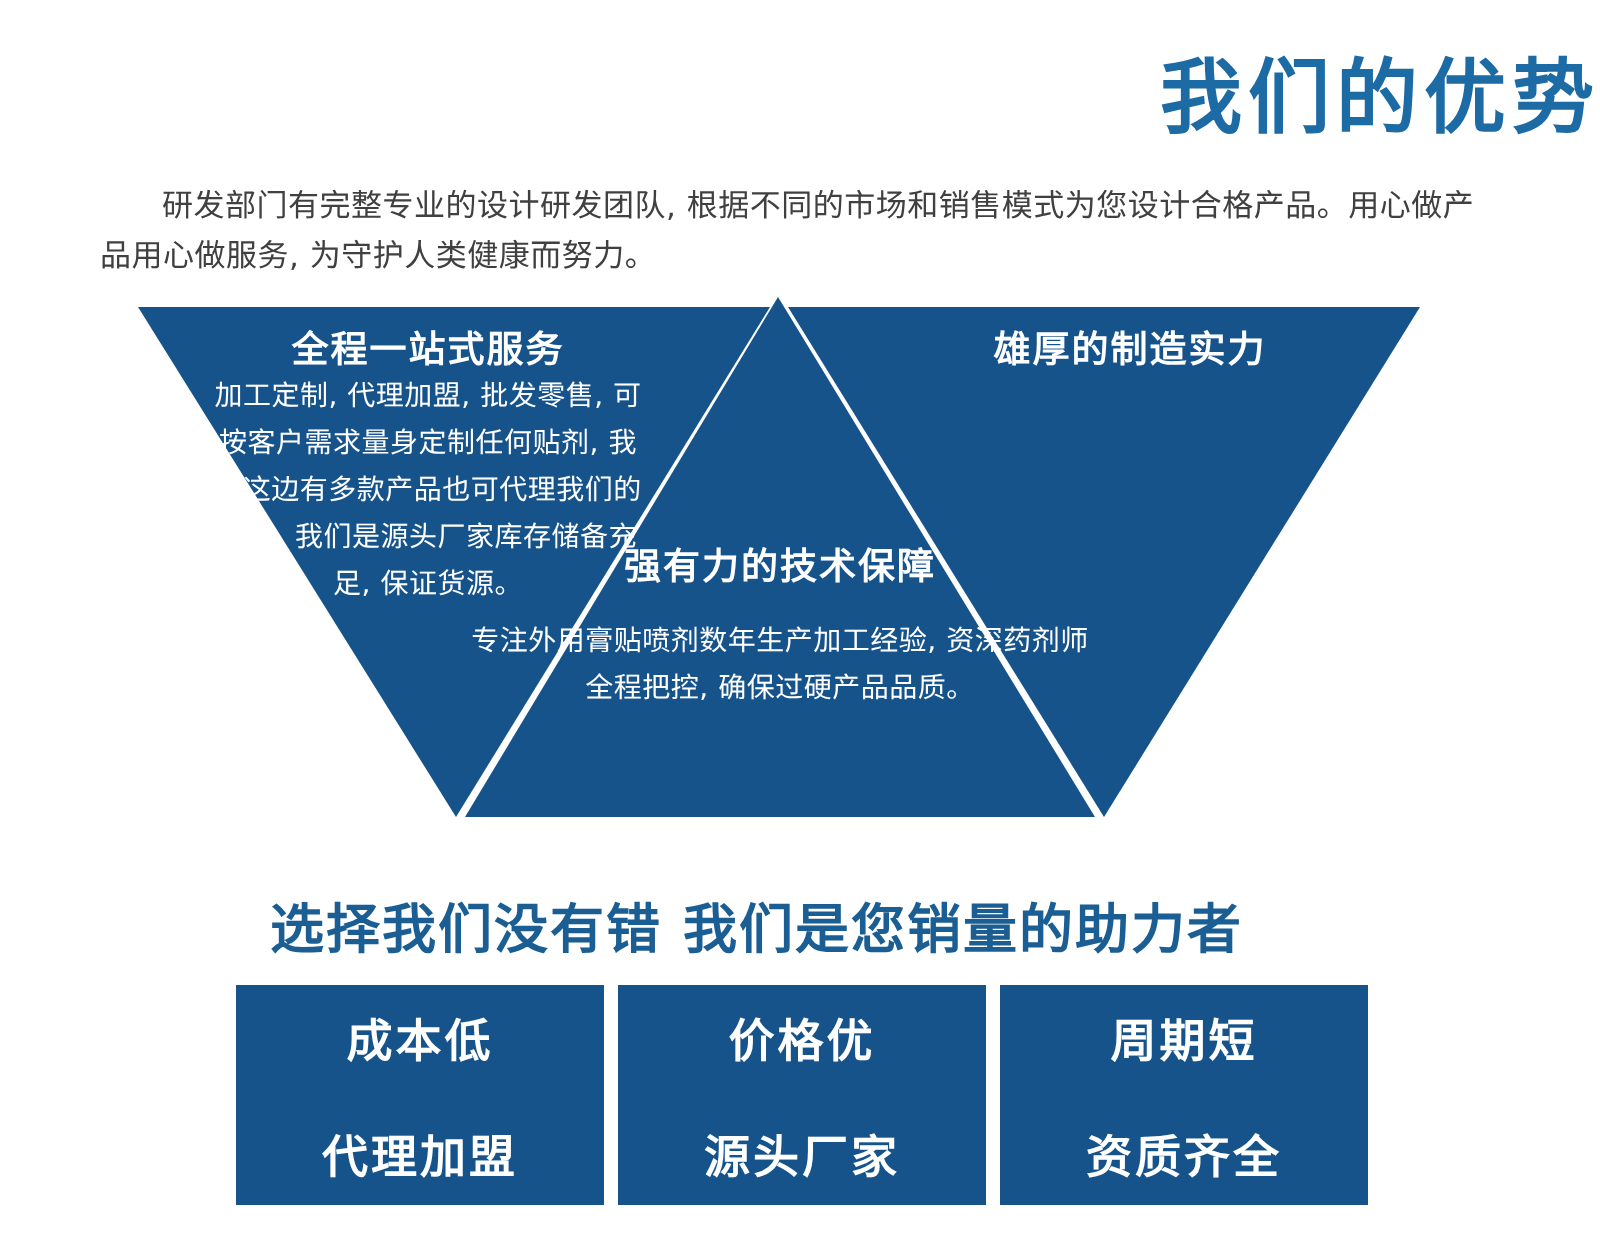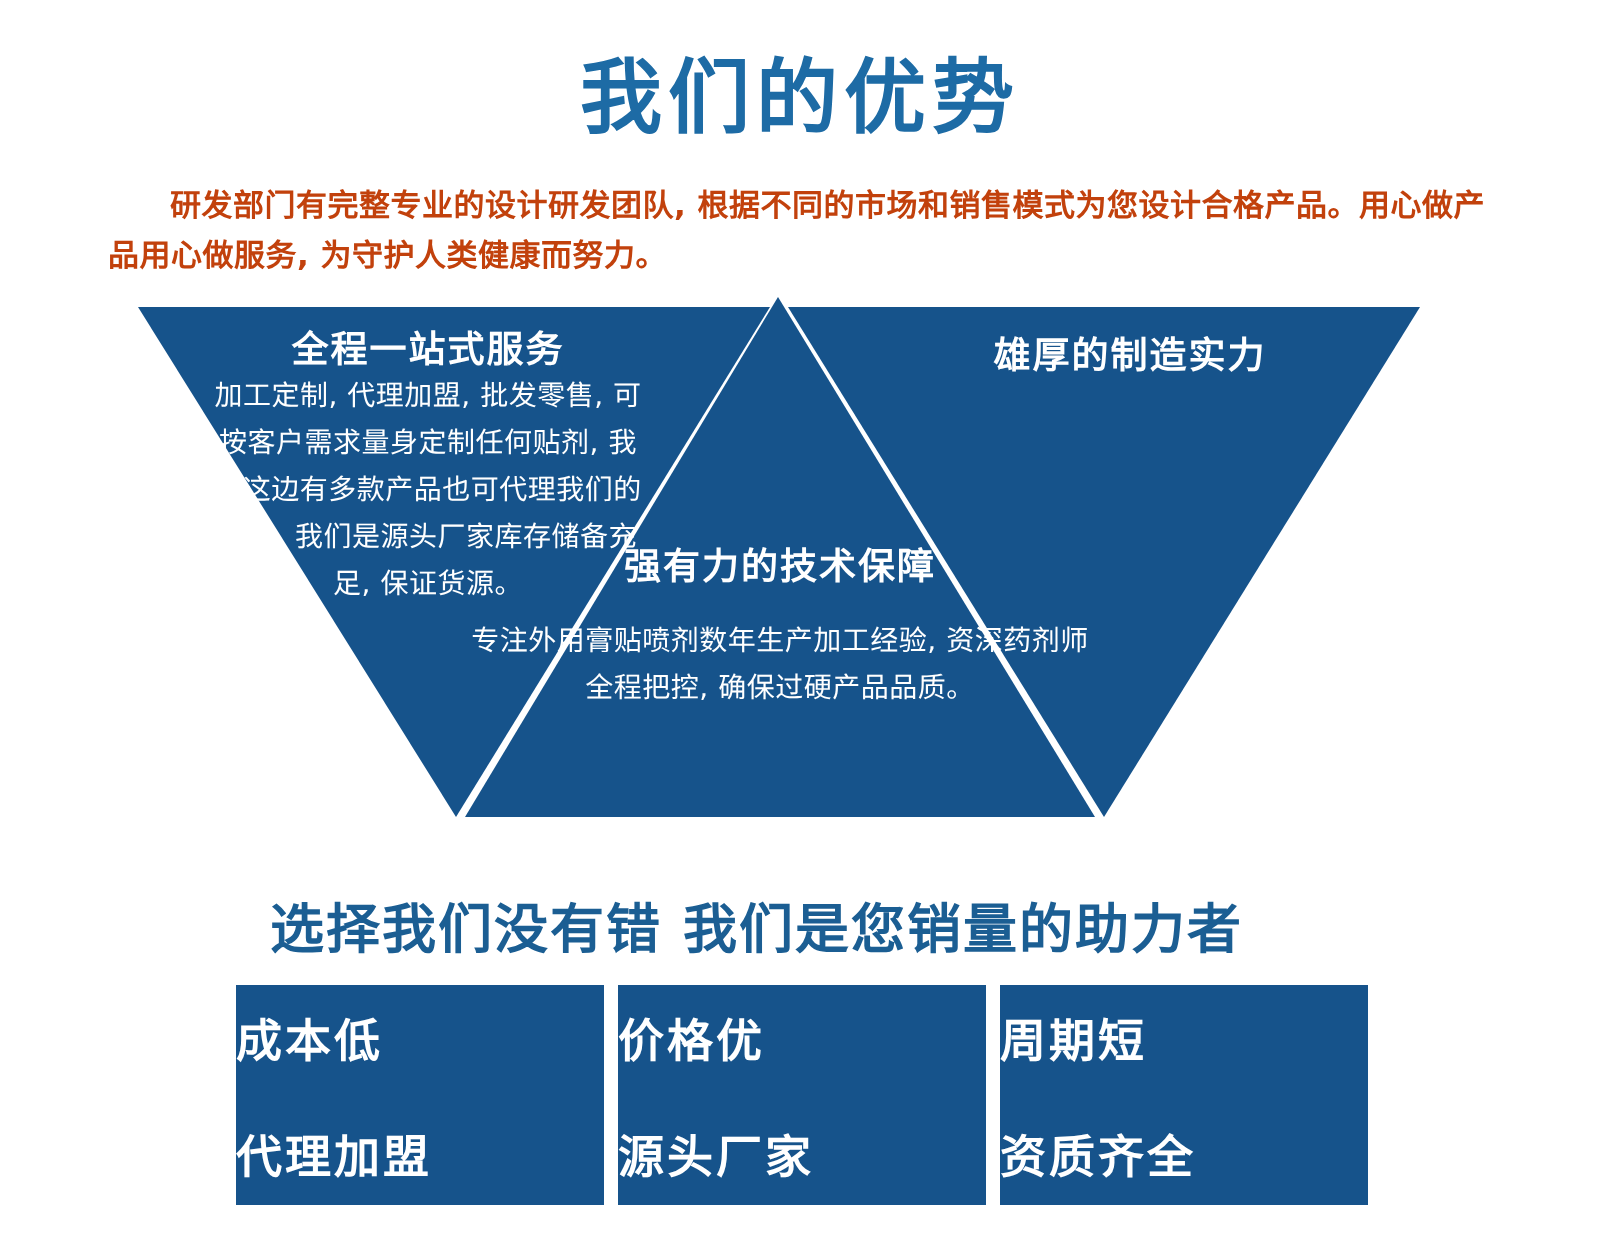--- a/index.html
+++ b/index.html
@@ -16,38 +16,38 @@
     font-family: "DejaVu Sans", "Liberation Sans", sans-serif;
     color: #000000;
   }
 
   
   .page-title {
     position: absolute;
     top: 55px;
     left: 0;
     width: 1600px;
-    text-align: center;
+    text-align: right;
     font-size: 82px;
     line-height: 1.05;
     font-weight: bold;
     color: #1d6ba5;
     letter-spacing: 6px;
   }
 
   
   .intro {
     position: absolute;
     top: 180px;
-    left: 108px;
+    left: 100px;
     width: 1400px;
     font-size: 31px;
     line-height: 50px;
-    font-weight: bold;
-    color: #c2410c;
+    font-weight: normal;
+    color: #404040;
     text-indent: 62px;
     letter-spacing: 0.5px;
   }
 
   
   .tri-stage {
     position: absolute;
     top: 290px;
     left: 120px;
     width: 1320px;
@@ -83,21 +83,21 @@
   .tri-left {
     left: 88px;
     top: 38px;
     width: 440px;
   }
   .tri-left .tri-body { }
 
   
   .tri-right {
     left: 790px;
-    top: 44px;
+    top: 38px;
     width: 440px;
   }
   .tri-right .tri-body { margin-top: 26px; }
 
   
   .tri-mid {
     left: 350px;
     top: 255px;
     width: 620px;
   }
@@ -124,21 +124,21 @@
     width: 1132px;
     height: 220px;
     display: flex;
     gap: 14px;
   }
   .adv-box {
     flex: 1 1 0;
     background: #16538b;
     display: flex;
     flex-direction: column;
-    align-items: flex-start;
+    align-items: center;
     justify-content: center;
     position: relative;
   }
   .adv-line {
     flex: 1 1 0;
     display: flex;
     align-items: center;
     justify-content: center;
     color: #ffffff;
     font-size: 46px;

